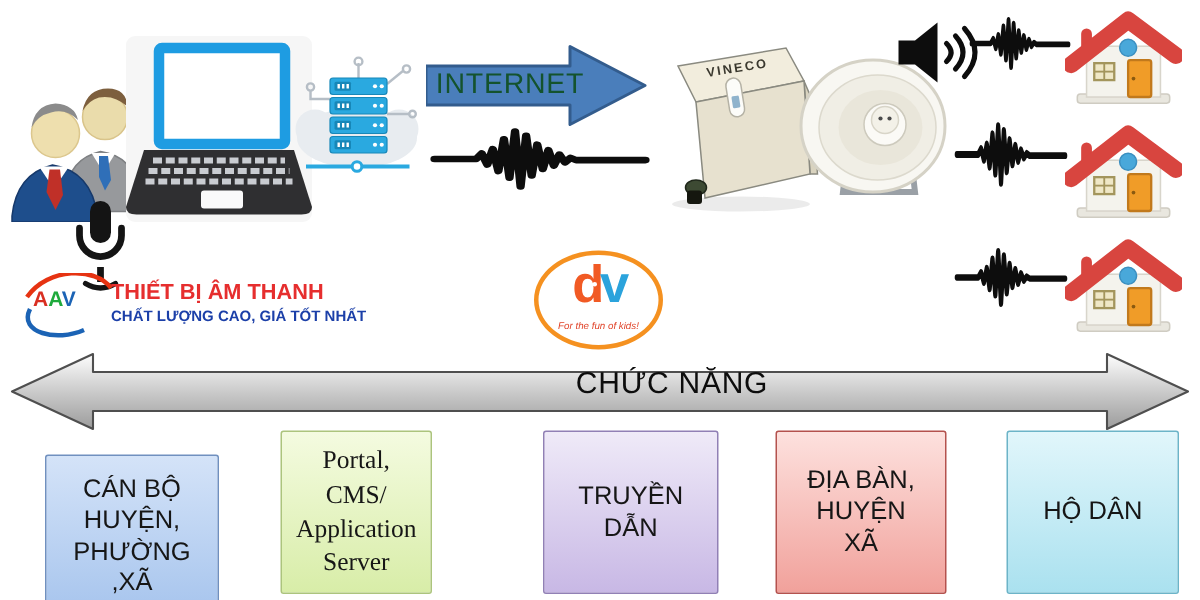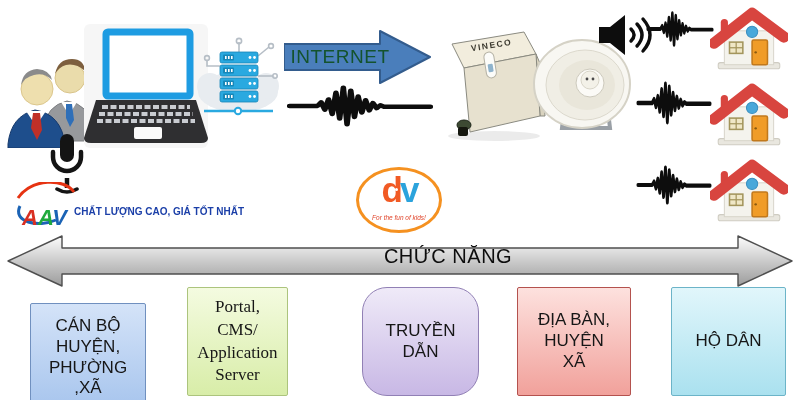--- a/index.html
+++ b/index.html
@@ -17,28 +17,28 @@
   .func-label{position:absolute;left:0;top:245px;width:800px;text-align:center;
     font-size:20px;color:#0d0d0d;letter-spacing:.5px;padding-left:48px;}
 
   
   .fbox{position:absolute;top:287px;height:107px;border-radius:2px;border:1.6px solid;
     display:flex;align-items:center;justify-content:center;text-align:center;}
   .fbox span{white-space:pre-line;font-size:17px;line-height:1.22;color:#161616;}
   .fb1{left:30px;width:114px;background:linear-gradient(180deg,#d4e3f8,#a6c4ed);border-color:#7090bf;margin-top:16px;}
   .fb2{left:187px;width:99px;background:linear-gradient(180deg,#f4fbe0,#d8eda8);border-color:#acc47d;}
   .fb2 span{font-family:"Liberation Serif",serif;font-size:17px;line-height:1.35;}
-  .fb3{left:362px;width:115px;background:linear-gradient(180deg,#efeaf8,#c8b8e5);border-color:#9180b5;border-radius:25px;}
+  .fb3{left:362px;width:115px;background:linear-gradient(180deg,#efeaf8,#c8b8e5);border-color:#9180b5;}
   .fb4{left:517px;width:112px;background:linear-gradient(180deg,#fde1de,#f1a19b);border-color:#b4524e;}
   .fb5{left:671px;width:113px;background:linear-gradient(180deg,#e1f6fb,#aae1ef);border-color:#6cb4c8;justify-content:center;}
 
   
   .aav{position:absolute;left:12px;top:182px;width:180px;height:48px;}
-  .aav-letters{position:absolute;left:10px;top:23px;font-size:22px;font-weight:800;
-    font-style:italic;letter-spacing:0;}
+  .aav-letters{position:absolute;left:10px;top:9px;font-size:14px;font-weight:800;
+    letter-spacing:0;}
   .aav-a1{color:#d92f22;} .aav-a2{color:#1faa3c;} .aav-v{color:#1b63b5;}
   .aav-t1{position:absolute;left:62px;top:5px;font-size:14.5px;font-weight:700;color:#e62e2e;white-space:nowrap;}
   .aav-t2{position:absolute;left:62px;top:24px;font-size:10px;font-weight:700;color:#1b3fa8;white-space:nowrap;text-align:right;}
 
   
   .dv{position:absolute;left:356px;top:167px;width:86px;height:66px;background:#fff;
     border:3px solid #f59120;border-radius:50%;box-sizing:border-box;}
   .dv-letters{position:absolute;left:0;top:2px;width:100%;text-align:center;
     font-size:35px;font-weight:800;line-height:1;letter-spacing:-3px;}
   .dv-d{color:#f15a24;} .dv-v{color:#2ba3dc;}
@@ -250,20 +250,21 @@
       <path d="M11,57 q10,6 20,0" fill="none" stroke="#141414" stroke-width="3.5" stroke-linecap="round"></path>
     </svg>
   </div>
 
   <div class="aav">
     <svg class="abs" style="left:0;top:0" width="70" height="48" viewBox="0 0 70 48">
       <path d="M6,16 C20,-4 52,-4 62,10" fill="none" stroke="#e63312" stroke-width="3"></path>
       <path d="M8,24 C0,40 26,46 44,38" fill="none" stroke="#1b63b5" stroke-width="3"></path>
     </svg>
     <div class="aav-letters"><span class="aav-a1">A</span><span class="aav-a2">A</span><span class="aav-v">V</span></div>
+    <div class="aav-t1">THIẾT BỊ ÂM THANH</div>
     <div class="aav-t2">CHẤT LƯỢNG CAO, GIÁ TỐT NHẤT</div>
   </div>
 
   <div class="dv">
     <div class="dv-letters"><span class="dv-d">d</span><span class="dv-v">v</span></div>
     <div class="dv-eye" style="left:30px;top:18px"></div>
     <div class="dv-eye" style="left:36px;top:18px"></div>
     <div class="dv-tagline">For the fun of kids!</div>
   </div>
 

